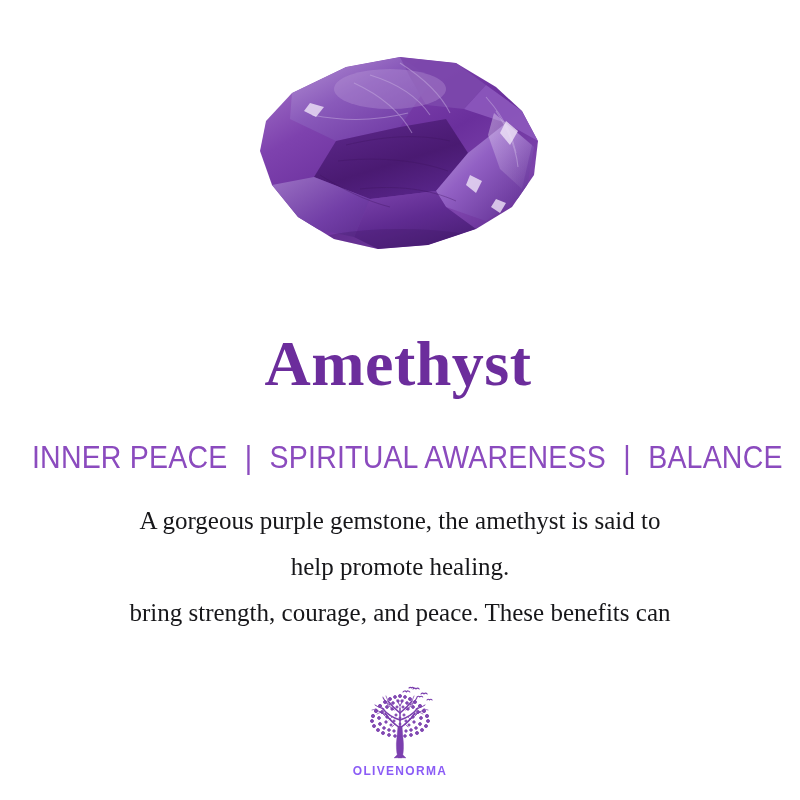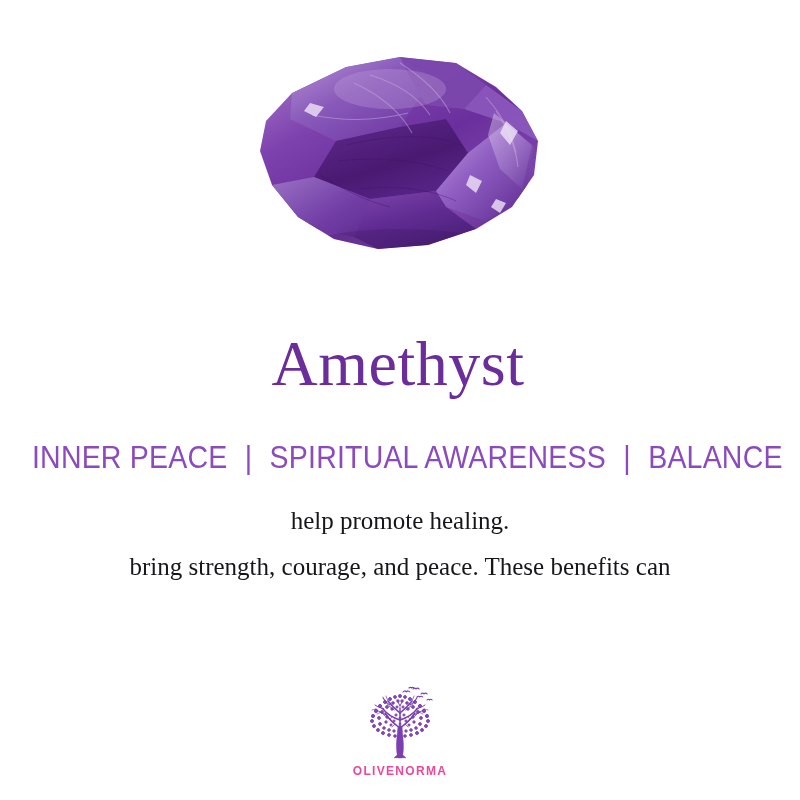--- a/index.html
+++ b/index.html
@@ -43,21 +43,21 @@
   }
 
   
   .title {
     position: absolute;
     top: 332px;
     left: 0;
     width: 796px;
     text-align: center;
     font-family: "Liberation Serif", serif;
-    font-weight: 400;
+    font-weight: 700;
     font-size: 64px;
     line-height: 1.0;
     letter-spacing: 0.5px;
     color: #6C2D9C;
   }
 
   
   .subtitle {
     position: absolute;
     top: 441px;
@@ -105,21 +105,21 @@
     flex-direction: column;
     align-items: center;
   }
   .logo-mark { display: block; width: 86px; height: 74px; }
   .logo-word {
     margin-top: 4px;
     font-family: "Liberation Sans", sans-serif;
     font-weight: 700;
     font-size: 12px;
     letter-spacing: 1.3px;
-    color: #ec4899;
+    color: #8b5cf6;
   }
 </style>
 </head>
 <body>
 
 <div class="card">
 
   <div class="stone-area">
     <svg class="stone-svg" viewBox="0 0 300 212" xmlns="http://www.w3.org/2000/svg">
       <defs>
@@ -218,20 +218,21 @@
 
   <div class="subtitle">
     <span class="kw">INNER PEACE</span>
     <span class="sep">|</span>
     <span class="kw">SPIRITUAL AWARENESS</span>
     <span class="sep">|</span>
     <span class="kw">BALANCE</span>
   </div>
 
   <div class="body-copy">
+    <span class="line">A gorgeous purple gemstone, the amethyst is said to</span>
     <span class="line">help promote healing.</span>
     <span class="line">bring strength, courage, and peace. These benefits can</span>
   </div>
 
   <div class="logo">
     <svg class="logo-mark" viewBox="0 0 86 74" xmlns="http://www.w3.org/2000/svg">
       <g fill="#7B3FAE" stroke="#7B3FAE">
 
         <path d="M41.2,72 L40.2,68.5 C39.6,66 39.3,62 39.4,57 L41,40 L45,40 L46.4,57
                  C46.6,62 46.4,66 45.8,68.5 L44.8,72 Z" stroke-width="0.4"></path>

